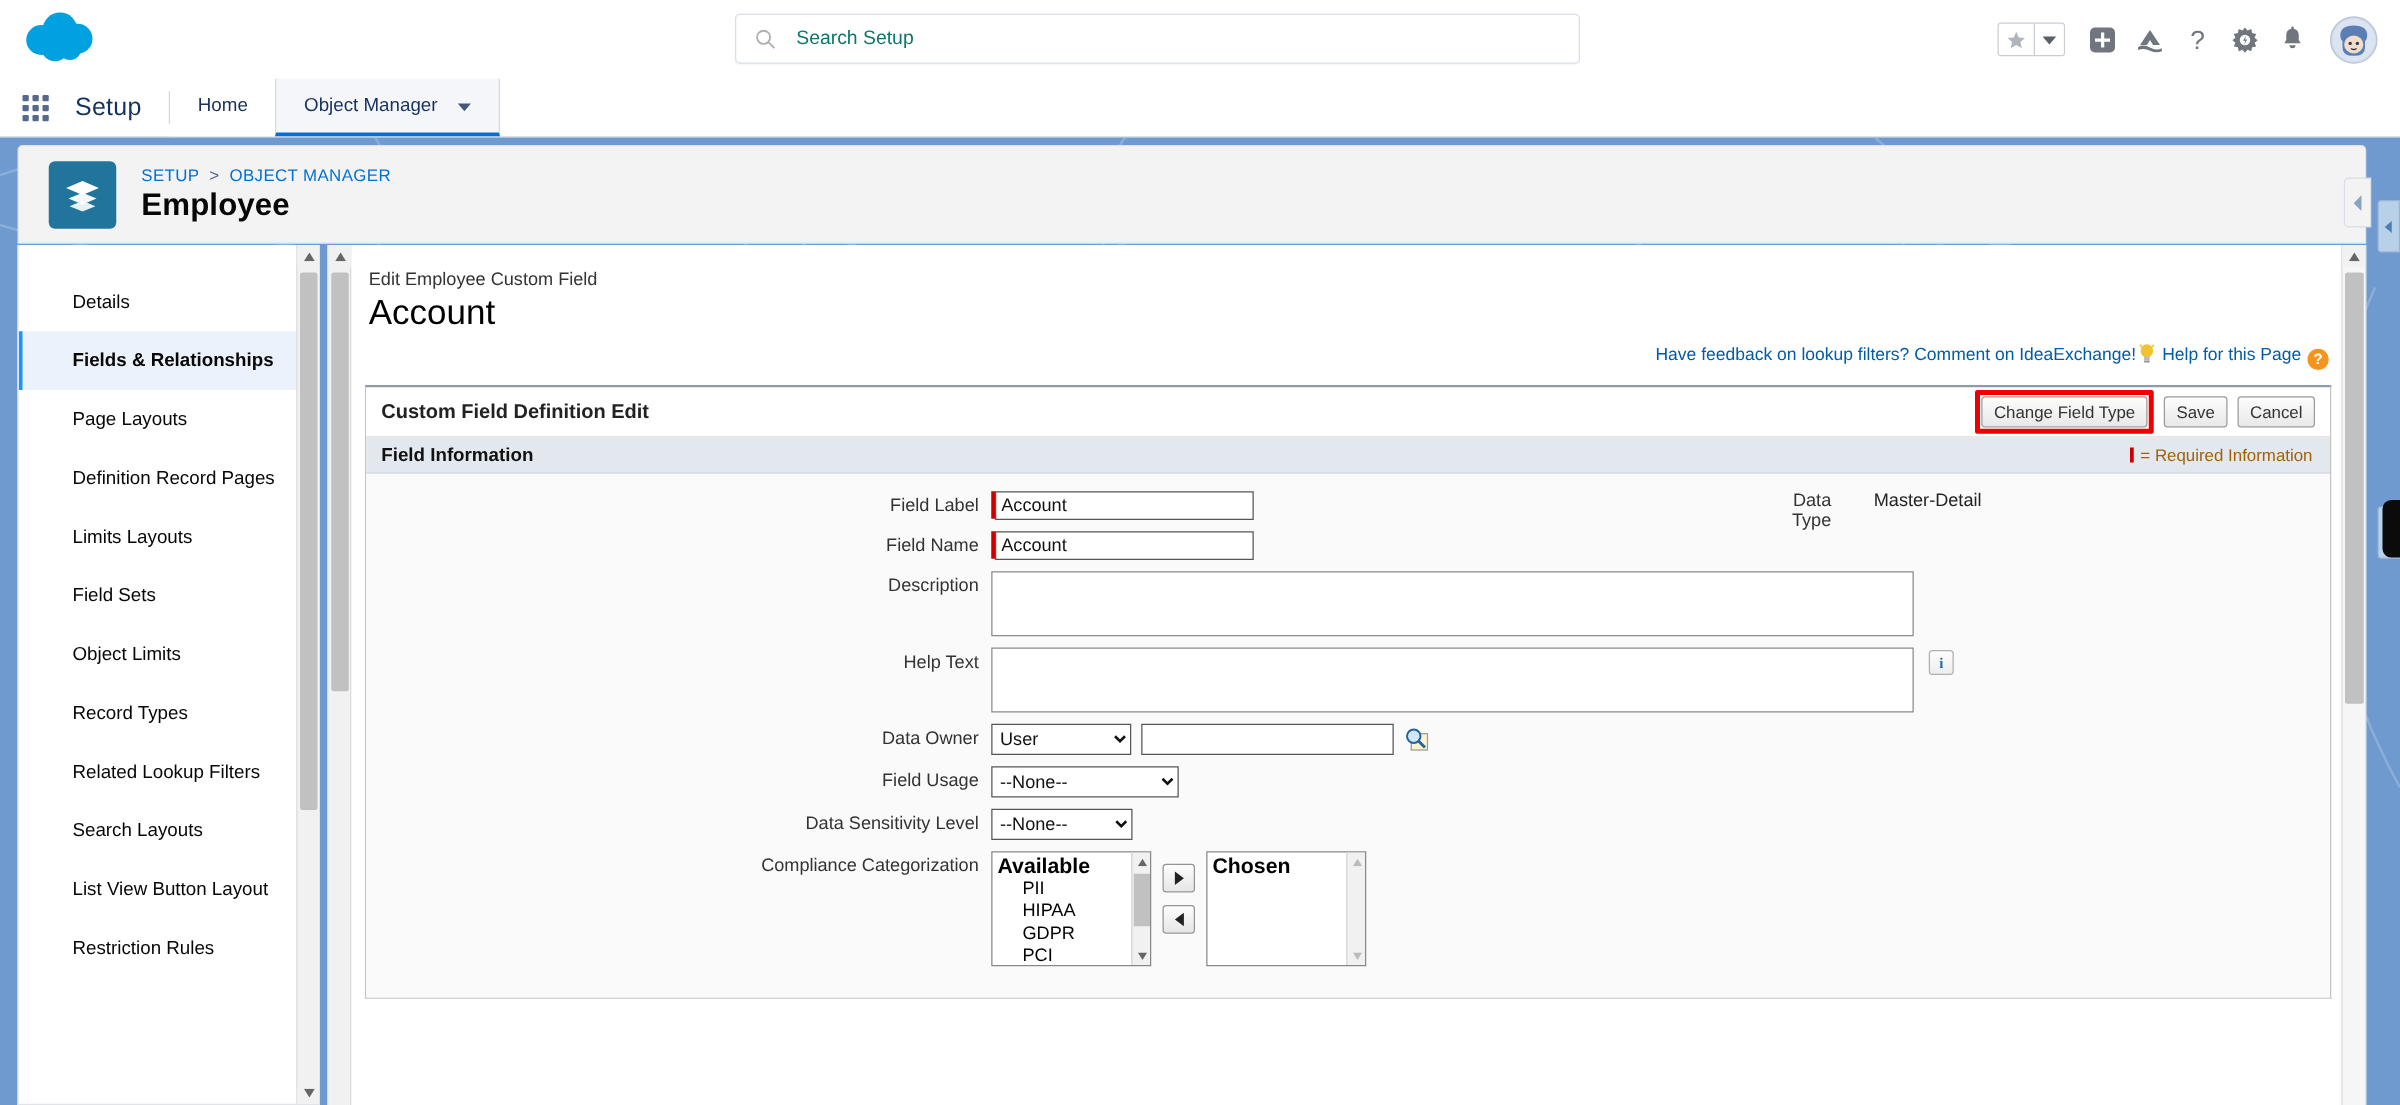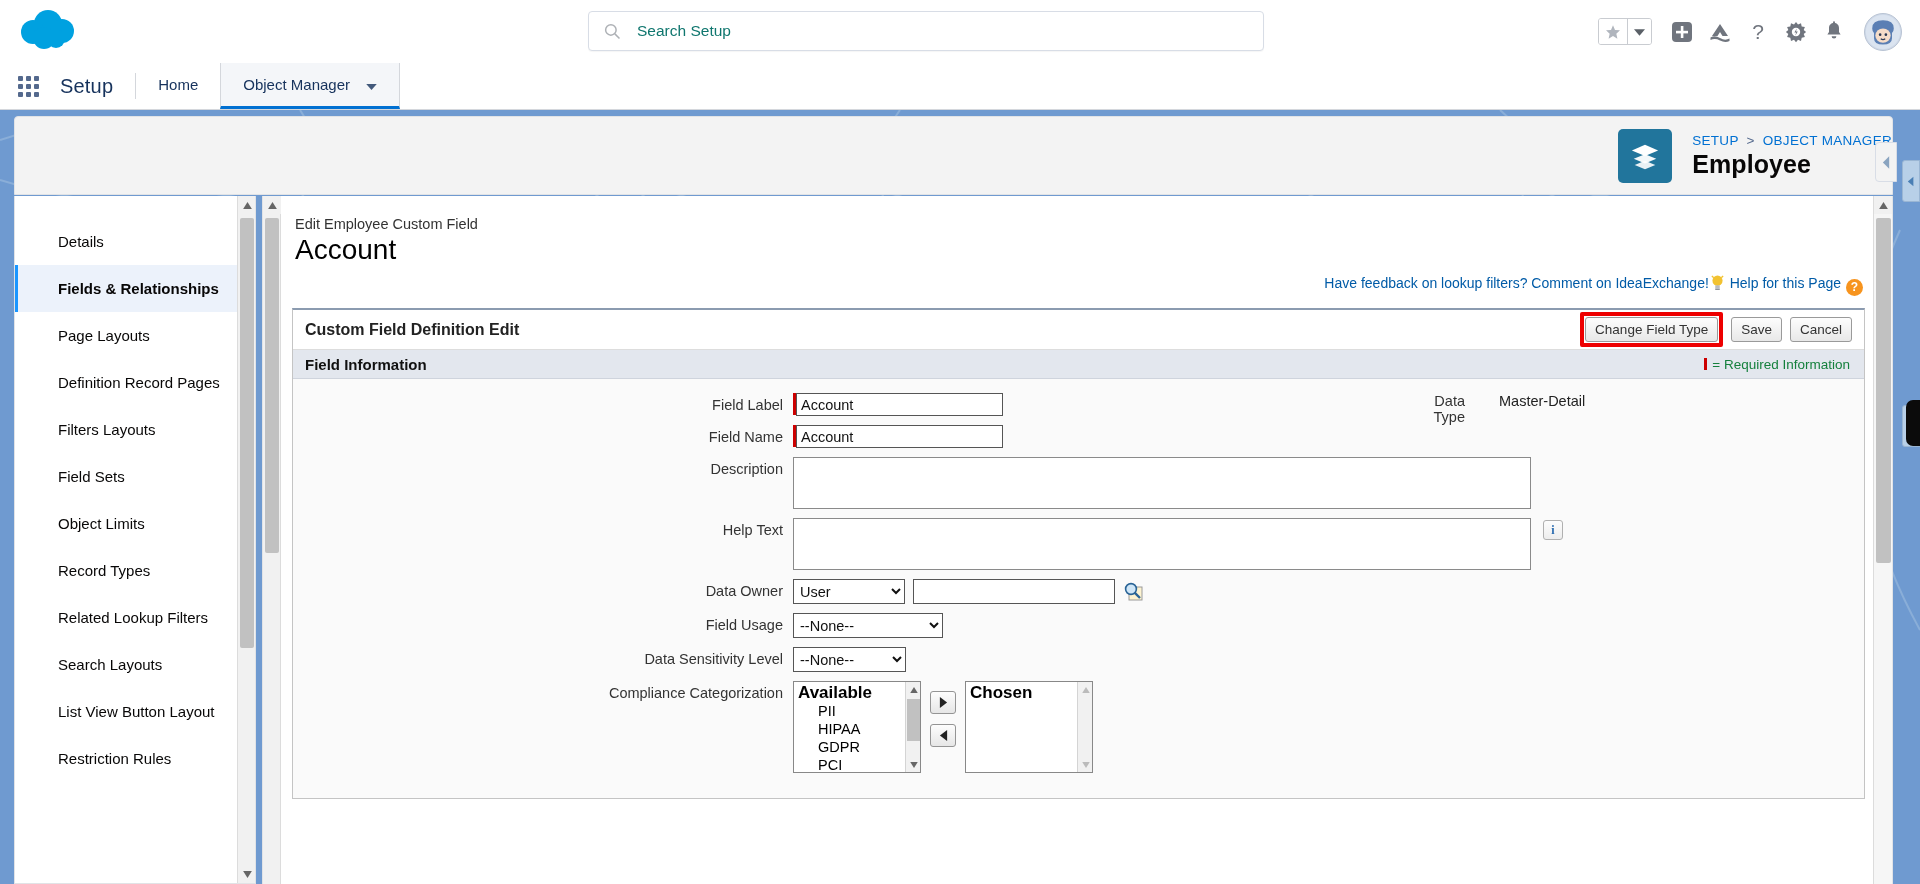--- a/index.html
+++ b/index.html
@@ -104,21 +104,20 @@
 
   
   .record-header {
     position: absolute; top: 116px; left: 14px;
     width: 1879px; height: 79px;
     background: #f3f3f3;
     border-radius: 4px 4px 0 0;
     border: 1px solid #e1e3e6;
     display: flex; align-items: center;
     padding-left: 24px;
-    justify-content: flex-end;
   }
   .rh-icon {
     width: 54px; height: 54px; border-radius: 5px;
     background: #21759c;
     display: flex; align-items: center; justify-content: center;
     flex: 0 0 54px;
   }
   .rh-text { margin-left: 20px; }
   .breadcrumb {
     font-size: 13.5px; color: #0070d2; letter-spacing: .3px;
@@ -246,21 +245,21 @@
     border: 4px solid #ee0000; padding: 1px; border-radius: 2px;
     display: inline-flex;
   }
   .section-bar {
     background: #e3e7ee; border-bottom: 1px solid #cfd4dd;
     height: 29px; display: flex; align-items: center;
     padding: 0 12px; position: relative;
   }
   .section-title { font-size: 15px; font-weight: 700; color: #111; }
   .req-note {
-    position: absolute; right: 14px; font-size: 13.5px; color: #15803d;
+    position: absolute; right: 14px; font-size: 13.5px; color: #a16207;
   }
   .req-bar {
     display: inline-block; width: 3px; height: 12px;
     background: #c00; vertical-align: -1px; margin-right: 5px;
   }
 
   .form-body { position: relative; padding: 14px 0 16px 0; background: #fafafa; }
   .frow { display: flex; align-items: flex-start; margin-bottom: 9px; }
   .flabel {
     width: 500px; text-align: right; padding-right: 10px;
@@ -521,21 +520,21 @@
     <div class="side-item active">
         <span>Fields &amp; Relationships</span>
       </div>
     <div class="side-item">
         <span>Page Layouts</span>
       </div>
     <div class="side-item">
         <span>Definition Record Pages</span>
       </div>
     <div class="side-item">
-        <span>Filters Layouts</span>
+        <span>Limits Layouts</span>
       </div>
     <div class="side-item">
         <span>Field Sets</span>
       </div>
     <div class="side-item">
         <span>Object Limits</span>
       </div>
     <div class="side-item">
         <span>Record Types</span>
       </div>

